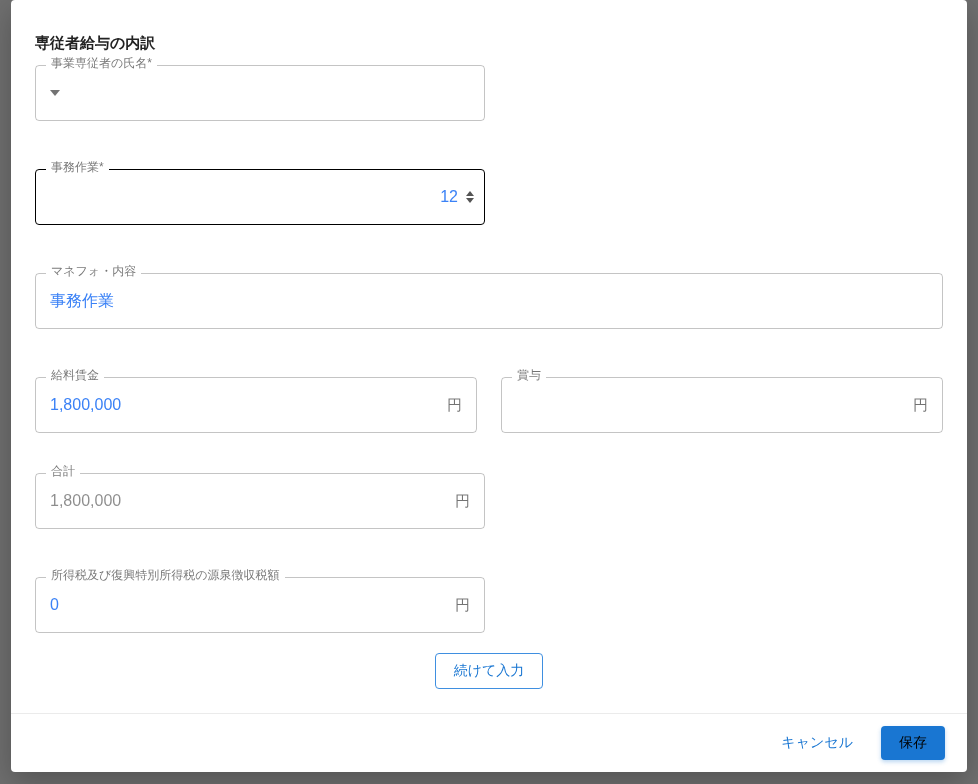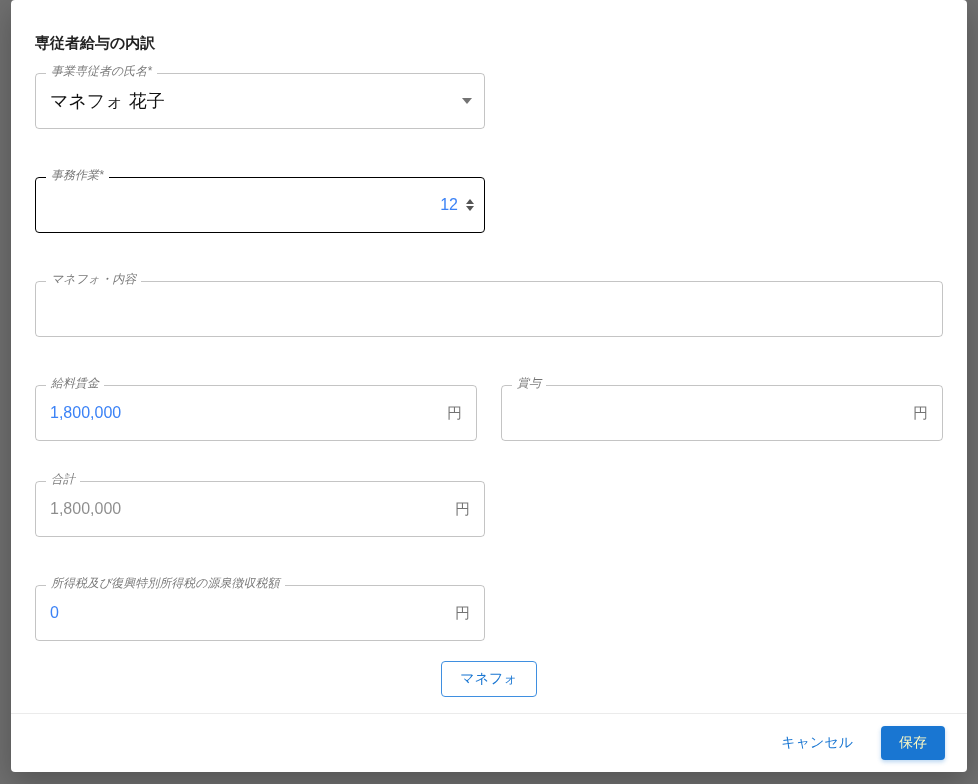--- a/index.html
+++ b/index.html
@@ -29,21 +29,21 @@
     }
     .modal-body {
       padding: 34px 24px 12px 24px;
       flex: 1;
       overflow: auto;
     }
     .title {
       font-size: 15px;
       font-weight: 700;
       color: #222;
-      margin-bottom: 20px;
+      margin-bottom: 12px;
     }
     .field-wrap {
       position: relative;
       margin-bottom: 48px;
     }
     .field {
       position: relative;
       border: 1px solid rgba(0,0,0,0.23);
       border-radius: 4px;
       width: 100%;
@@ -57,21 +57,20 @@
     .field .floating-label {
       position: absolute;
       top: -9px;
       left: 10px;
       background: #fff;
       padding: 0 5px;
       font-size: 12px;
       color: rgba(0,0,0,0.55);
       line-height: 1;
       white-space: nowrap;
-      font-style: italic;
     }
     .field input {
       border: none;
       outline: none;
       width: 100%;
       background: transparent;
       font-size: 16px;
       padding: 16px 14px;
       color: #3b82f6;
     }
@@ -172,59 +171,59 @@
     .btn-text {
       background: transparent;
       border: none;
       color: #1976d2;
       font-size: 14px;
       padding: 8px 10px;
       cursor: pointer;
     }
     .btn-primary {
       background: #1976d2;
-      color: #fef9c3;
+      color: #000000;
       border: none;
       font-size: 14px;
       padding: 8px 18px;
       border-radius: 4px;
       cursor: pointer;
       box-shadow: 0 2px 4px rgba(25,118,210,0.3);
     }
   </style>
 </head>
 <body>
 
 <div class="modal">
   <div class="modal-body">
 
     <div class="title">専従者給与の内訳</div>
 
     <div class="field-wrap">
       <div class="field half select-field">
         <span class="floating-label">事業専従者の氏名*</span>
-        <span class="select-value">マネフォ 花子</span>
         <span class="dropdown-arrow"></span>
       </div>
     </div>
 
     <div class="field-wrap">
       <div class="field half number-field">
         <span class="floating-label">事務作業*</span>
         <input type="text" class="num-input" value="12" style="">
         <span class="spinner">
           <span class="tri-up"></span>
           <span class="tri-down"></span>
         </span>
       </div>
     </div>
 
     <div class="field-wrap">
       <div class="field">
         <span class="floating-label">マネフォ・内容</span>
+        <input type="text" value="事務作業" style="">
       </div>
     </div>
 
     <div class="row-two">
       <div class="field" style="flex:1">
         <span class="floating-label">給料賃金</span>
         <input type="text" class="currency-input" value="1,800,000" style="">
         <span class="currency-unit">円</span>
       </div>
       <div class="field" style="flex:1">
@@ -244,21 +243,21 @@
 
     <div class="field-wrap" style="margin-bottom:30px">
       <div class="field half">
         <span class="floating-label">所得税及び復興特別所得税の源泉徴収税額</span>
         <input type="text" class="currency-input" value="0" style="">
         <span class="currency-unit">円</span>
       </div>
     </div>
 
     <div class="continue-row">
-      <button class="btn-outline">マネフォ</button>
+      <button class="btn-outline">続けて入力</button>
     </div>
 
   </div>
 
   <div class="modal-footer">
     <button class="btn-text">キャンセル</button>
     <button class="btn-primary">保存</button>
   </div>
 </div>
 

